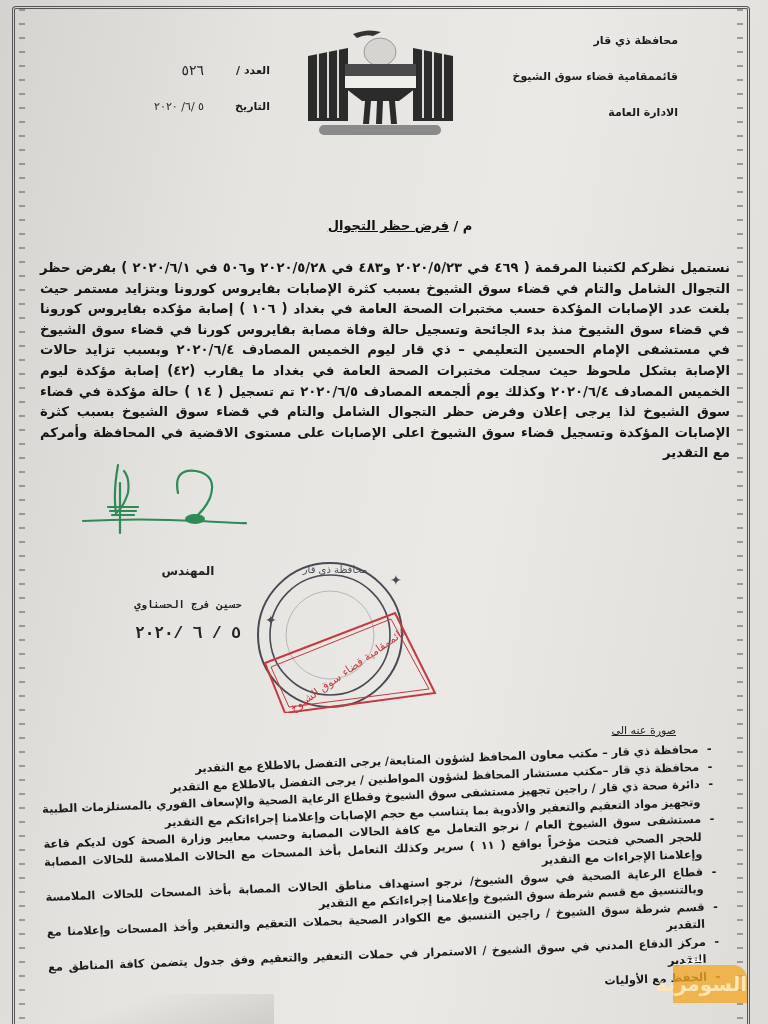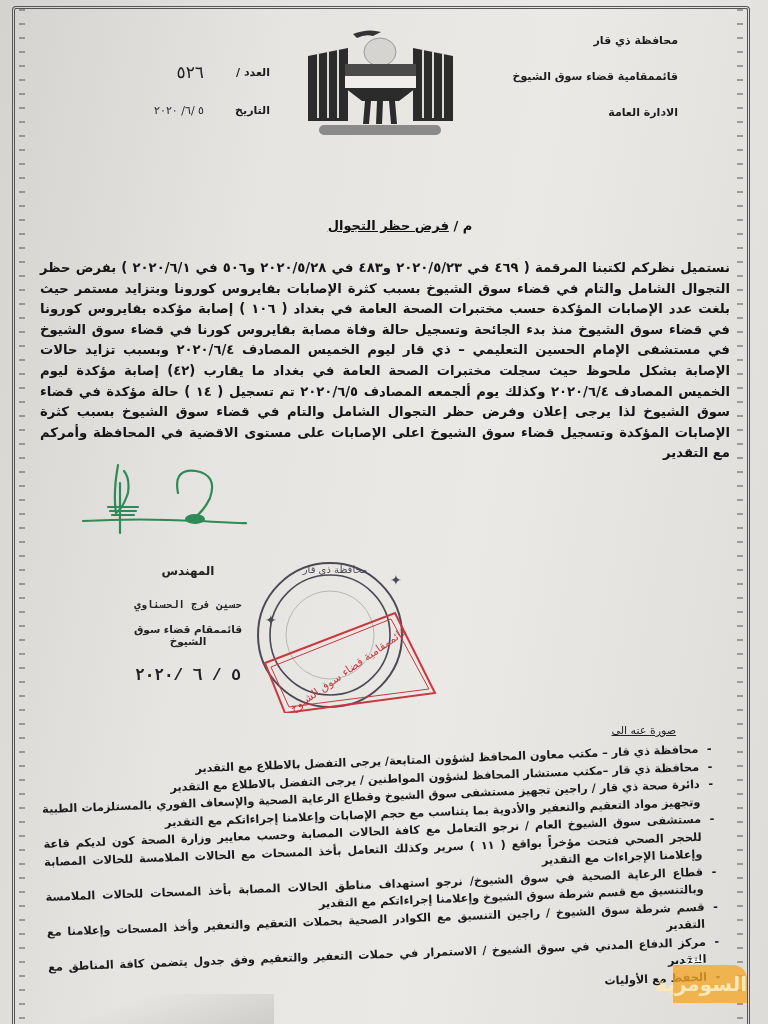--- a/index.html
+++ b/index.html
@@ -29,21 +29,21 @@
   }
   .header-right {
     position:absolute; right:90px; top:34px; width:200px;
     font-weight:bold; font-size:11px; color:#1c1c1c; text-align:right; direction:rtl;
   }
   .header-right div { margin-bottom:23px; }
   .emblem { position:absolute; left:303px; top:26px; width:155px; height:115px; }
   .header-left { position:absolute; left:80px; top:62px; width:190px; direction:rtl; }
   .hl-row { display:flex; flex-direction:row; align-items:center; margin-bottom:22px; }
   .hl-label { font-weight:bold; font-size:11px; color:#1c1c1c; width:48px; }
-  .hl-val { font-family:"DejaVu Serif", serif; font-size:17px; color:#222; letter-spacing:4px; margin-right:18px; }
+  .hl-val { font-family:"DejaVu Serif", serif; font-size:14px; color:#222; letter-spacing:4px; margin-right:18px; }
   .hl-val.small { font-size:11px; letter-spacing:2px; }
   .addressee { position:absolute; left:200px; width:400px; top:180px; text-align:center; direction:rtl;
     font-weight:bold; font-size:13px; color:#111; }
   .subject { position:absolute; left:200px; width:400px; top:218px; text-align:center; direction:rtl;
     font-weight:bold; font-size:13px; color:#111; }
   .subject .u { text-decoration:underline; }
   .body-text {
     position:absolute; left:40px; width:690px; top:258px; direction:rtl; text-align:justify;
     font-weight:bold; font-size:13.2px; line-height:20.6px; color:#151515;
   }
@@ -131,21 +131,20 @@
       <path d="M30 44 H60 M32 48 H58 M34 52 H56"></path>
       <path d="M5 58 Q60 55 120 58 T165 60"></path>
       <path d="M100 30 Q95 5 118 8 Q140 12 132 35 Q125 50 112 58"></path>
     </g>
     <ellipse cx="117" cy="56" rx="10" ry="5" fill="#2e8b57"></ellipse>
   </svg>
 
   <div class="sig-block">
     <div class="t1">المهندس</div>
     <div class="t2">حسين فرج الحسناوي</div>
-    <div class="t3">قائممقام قضاء سوق الشيوخ</div>
     <div class="t4">٥ / ٦ /٢٠٢٠</div>
   </div>
 
   <svg class="stamps" viewBox="0 0 200 160">
     <circle cx="85" cy="82" r="72" fill="none" stroke="#4a4a55" stroke-width="2"></circle>
     <circle cx="85" cy="82" r="60" fill="none" stroke="#4a4a55" stroke-width="1.6"></circle>
     <circle cx="85" cy="82" r="44" fill="none" stroke="#b8b6b2" stroke-width="1"></circle>
     <text x="90" y="20" font-size="10" fill="#4a4a55" text-anchor="middle" font-family="DejaVu Sans, sans-serif">محافظة ذي قار</text>
     <text x="145" y="32" font-size="14" fill="#4a4a55">✦</text>
     <text x="20" y="72" font-size="14" fill="#4a4a55">✦</text>

